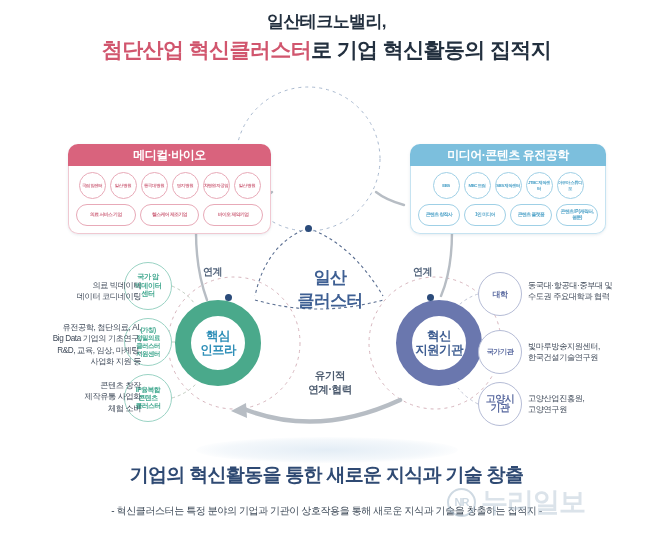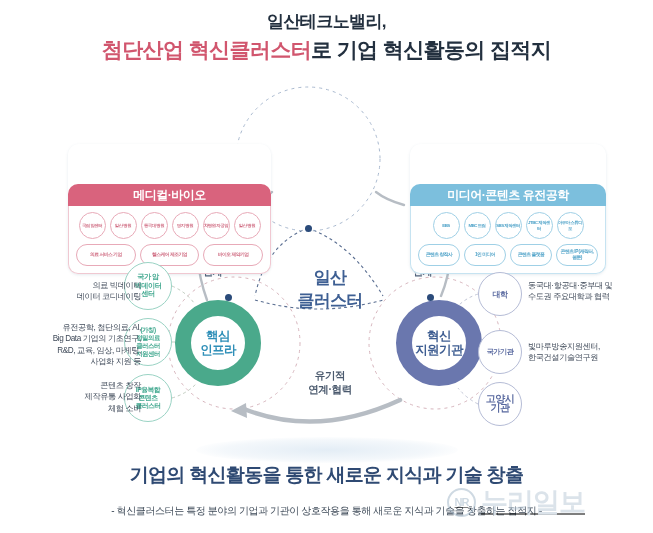--- a/index.html
+++ b/index.html
@@ -87,21 +87,21 @@
   #tag-right{left:413px;top:265px;}
 
   
   .panel{
     position:absolute;border-radius:11px;background:#fff;box-sizing:border-box;
     box-shadow:0 1px 3px rgba(80,110,140,.14);
   }
   .panel-head{
     height:22px;border-radius:10px 10px 0 0;
     display:flex;align-items:center;justify-content:center;
-    color:#fff;font-size:12px;font-weight:bold;letter-spacing:-0.5px;margin-top:40px;
+    color:#fff;font-size:12px;font-weight:bold;letter-spacing:-0.5px;
   }
   .panel-body{padding:6px 7px 7px 7px;}
   .pill-row{display:flex;justify-content:center;gap:4px;}
   .pill-row + .pill-row{margin-top:5px;}
   .pill{
     display:flex;align-items:center;justify-content:center;text-align:center;
     box-sizing:border-box;font-weight:bold;letter-spacing:-0.5px;
     overflow:hidden;
   }
   .pill.circ{width:27px;height:27px;border-radius:50%;font-size:4.4px;line-height:5.2px;}
@@ -145,21 +145,21 @@
   #sat-univ{left:478px;top:272px;width:44px;height:44px;border:1px solid #b5bcd6;color:#5a6aa0;font-size:8px;}
   #sat-gov{left:478px;top:330px;width:44px;height:44px;border:1px solid #b5bcd6;color:#5a6aa0;font-size:7.2px;}
   #sat-goyang{left:478px;top:382px;width:44px;height:44px;border:1px solid #b5bcd6;color:#5a6aa0;font-size:10px;line-height:8.6px;}
   #note-univ{left:528px;top:280px;width:122px;}
   #note-gov{left:528px;top:341px;width:122px;}
   #note-goyang{left:528px;top:393px;width:122px;}
 
   
   #watermark{
     position:absolute;left:447px;top:484px;display:flex;align-items:center;gap:5px;
-    opacity:.5;pointer-events:none;text-decoration:underline;
+    opacity:.5;pointer-events:none;
   }
   #wm-badge{
     width:25px;height:25px;border-radius:50%;border:2px solid #9fb4c6;
     display:flex;align-items:center;justify-content:center;
     font-size:11px;font-weight:bold;color:#9fb4c6;letter-spacing:-1px;
   }
   #wm-text{font-size:27px;font-weight:bold;color:#b9c8d6;letter-spacing:-1px;}
 </style>
 </head>
 <body>
@@ -318,20 +318,22 @@
   </div>
   <div class="sat-note l" id="note-gov" style="white-space:pre-line;">빛마루방송지원센터,
 한국건설기술연구원</div>
 
   <div class="sat" id="sat-goyang">
     <div>
       <span>고양시</span><br>
       <span>기관</span>
     </div>
   </div>
+  <div class="sat-note l" id="note-goyang" style="white-space:pre-line;">고양산업진흥원,
+고양연구원</div>
 
   <div class="foot-wrap">
     <div class="foot-main">기업의 혁신활동을 통한 새로운 지식과 기술 창출</div>
     <div class="foot-sub">- 혁신클러스터는 특정 분야의 기업과 기관이 상호작용을 통해 새로운 지식과 기술을 창출하는 집적지 -</div>
   </div>
 
   <div id="watermark">
     <div id="wm-badge">NR</div>
     <div id="wm-text">누리일보</div>
   </div>

